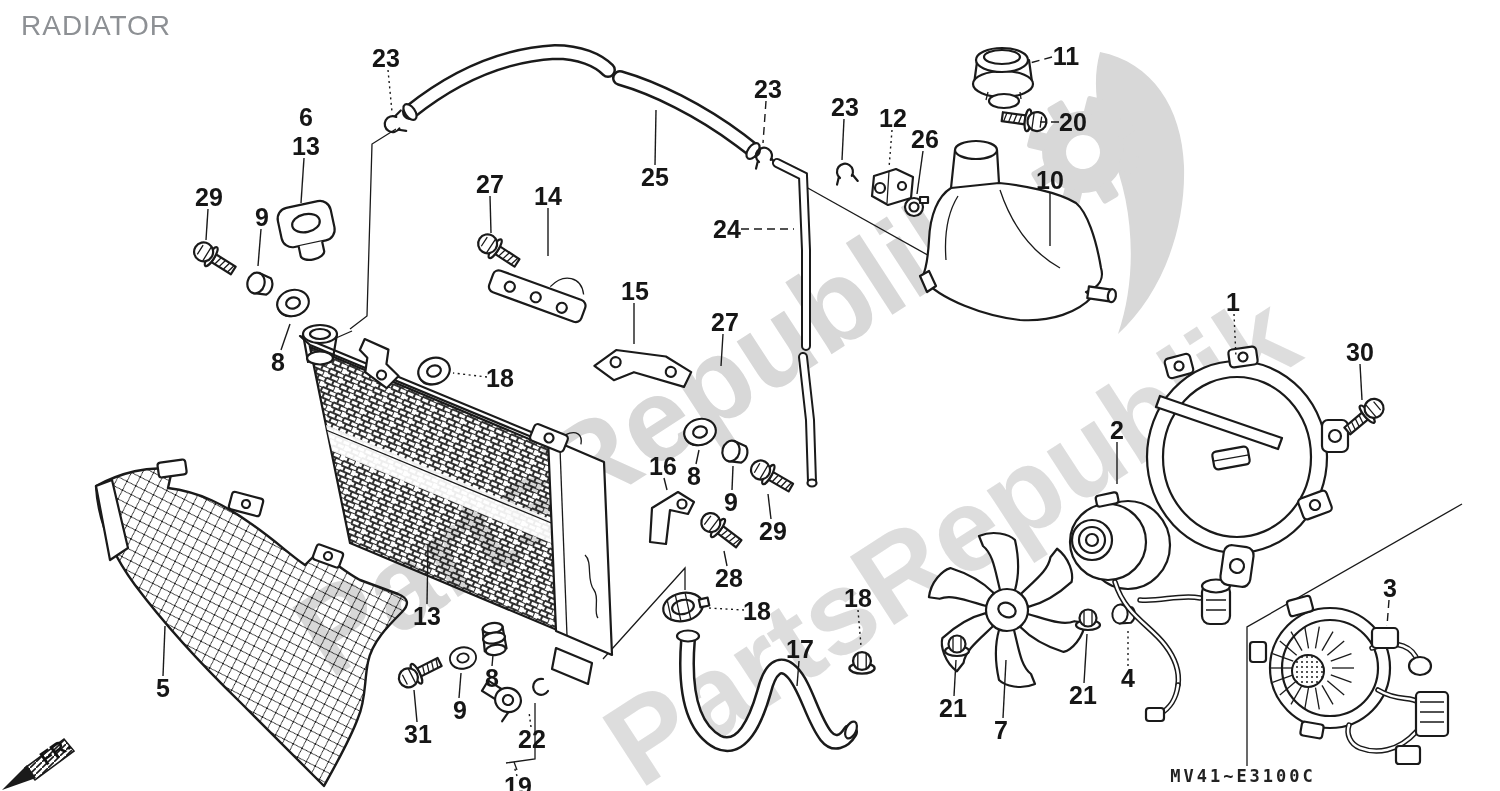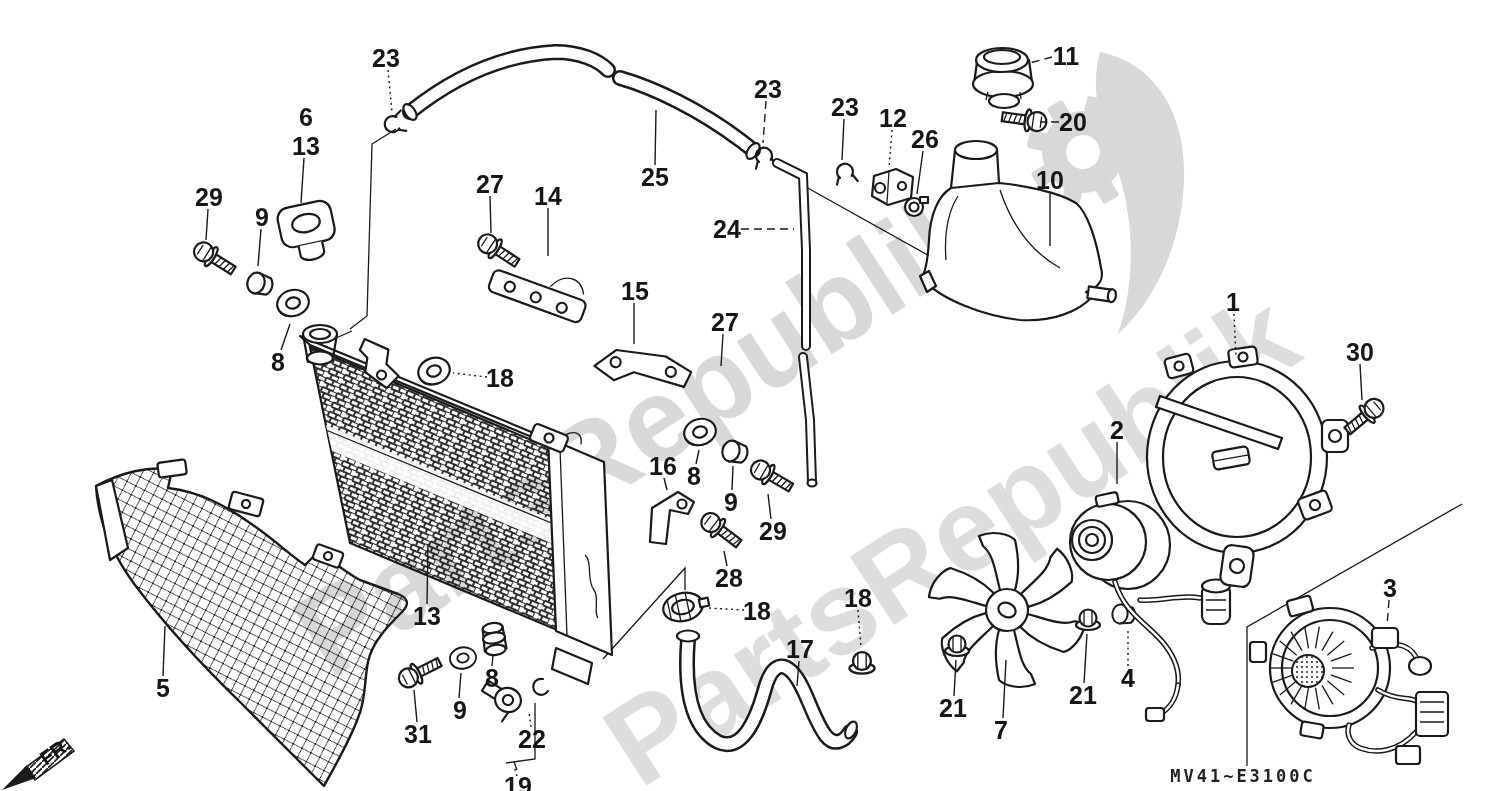--- a/index.html
+++ b/index.html
@@ -23,20 +23,21 @@
   .leader.dotted{stroke-dasharray:2,3.5;}
   .wmtext{font:bold 118px "Liberation Sans",sans-serif;fill:#d8d8d8;}
   .wmshape{fill:#d8d8d8;}
   .pcode{font:bold 17px "DejaVu Sans Mono",monospace;letter-spacing:3px;fill:#222;}
   .frtext{font:bold 20px "Liberation Sans",sans-serif;fill:#111;}
 </style>
 </head>
 <body>
 
 <div class="stage">
+  <div class="page-title">RADIATOR</div>
 
   <svg width="1500" height="791" viewBox="0 0 1500 791">
     <defs>
       <pattern id="meshA" width="16" height="10" patternUnits="userSpaceOnUse" patternTransform="rotate(23)">
         <rect x="0.5" y="0.5" width="7" height="4" fill="none" stroke="#1a1a1a" stroke-width="0.9"></rect>
         <rect x="8.5" y="0.5" width="7" height="4" fill="none" stroke="#1a1a1a" stroke-width="0.9"></rect>
         <rect x="4.5" y="5.5" width="7" height="4" fill="none" stroke="#1a1a1a" stroke-width="0.9"></rect>
         <rect x="-3.5" y="5.5" width="7" height="4" fill="none" stroke="#1a1a1a" stroke-width="0.9"></rect>
       </pattern>
       <pattern id="meshB" width="14" height="14" patternUnits="userSpaceOnUse" patternTransform="rotate(-18)">

